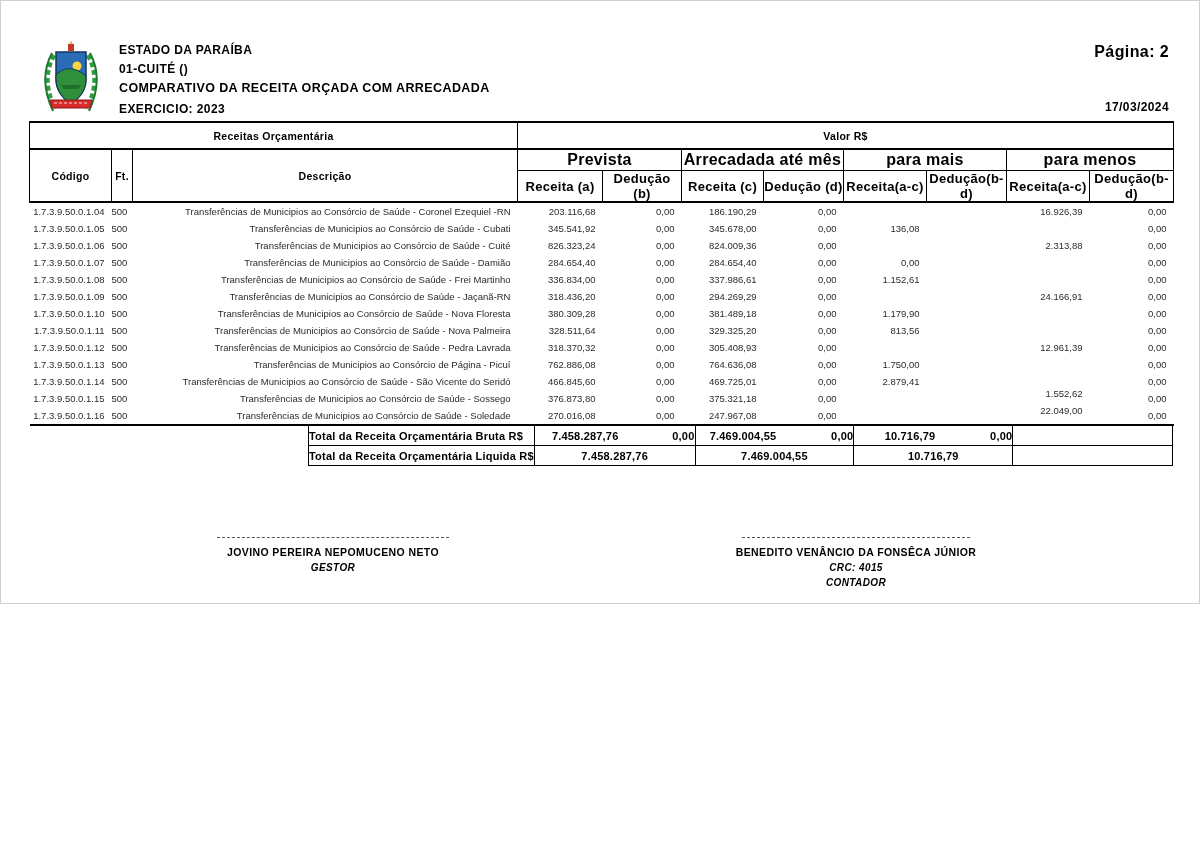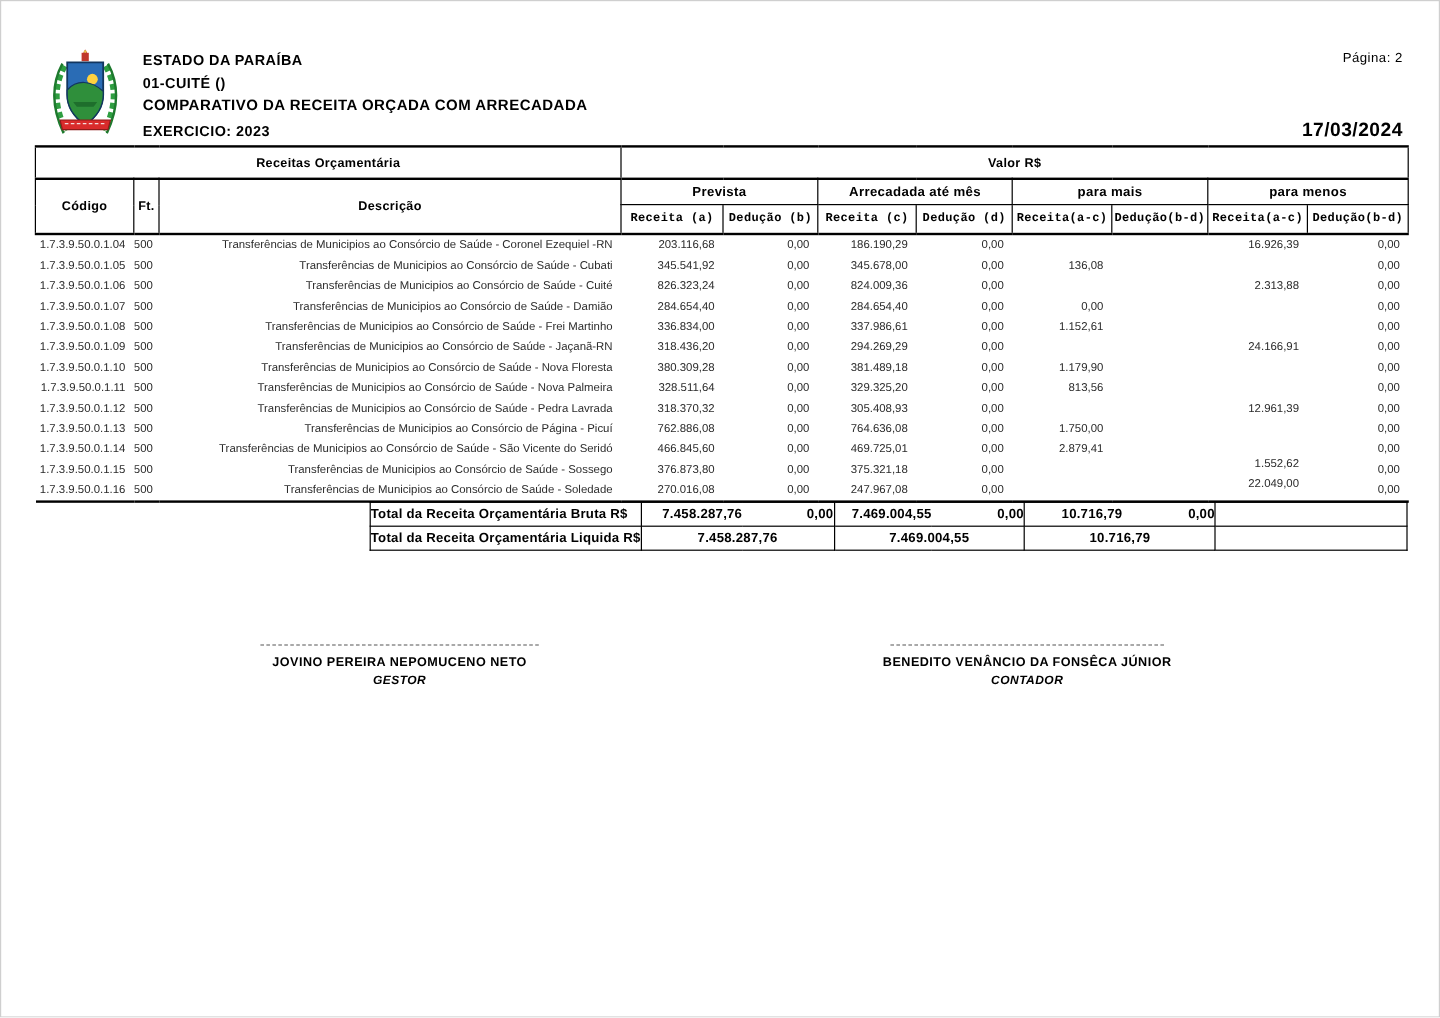--- a/index.html
+++ b/index.html
@@ -1,43 +1,43 @@
 <!DOCTYPE html>
 <html><head>
 <meta charset="utf-8">
 <style>
   html,body{margin:0;padding:0;background:#ffffff;}
   .page{
     position:relative;
-    width:1200px;height:848px;
+    width:1200px;height:604px;
     background:#ffffff;
     font-family:"Liberation Sans","DejaVu Sans",sans-serif;
     color:#000;
     box-sizing:border-box;
     border:1px solid #cfcfcf;
     overflow:hidden;
   }
   
   .logo{position:absolute;left:38px;top:40px;width:64px;height:76px;}
   .hdr-text{position:absolute;left:118px;top:40px;font-weight:bold;letter-spacing:.4px;}
   .hdr-line{font-size:12px;line-height:19px;white-space:nowrap;}
   .hdr-line.big{font-size:12.5px;}
-  .page-label{position:absolute;right:30px;top:42px;font-weight:normal;font-size:11px;letter-spacing:.4px;}
-  .date-label{position:absolute;right:30px;top:99px;font-weight:bold;font-size:16px;letter-spacing:.4px;}
+  .page-label{position:absolute;right:30px;top:42px;font-weight:bold;font-size:16px;letter-spacing:.4px;}
+  .date-label{position:absolute;right:30px;top:99px;font-weight:bold;font-size:12px;letter-spacing:.4px;}
   
   .tbl-wrap{position:absolute;left:28px;top:120px;width:1144px;}
   table.main{border-collapse:collapse;table-layout:fixed;width:1144px;}
   table.main th{
     border:1.6px solid #000;font-weight:bold;
     padding:0;letter-spacing:.3px;background:#fff;
   }
   .h-top{height:25px;font-size:10.5px;border-bottom-width:2.5px !important;border-top-width:2.5px !important;}
-  .h-grp{height:20px;font-size:11px;}
+  .h-grp{height:20px;font-size:16px;}
   .h-col{font-size:10.5px;border-bottom-width:2.5px !important;}
-  .h-sub{height:23px;font-size:10px;border-bottom-width:2.5px !important;font-family:Liberation Mono, monospace;}
+  .h-sub{height:23px;font-size:13px;border-bottom-width:2.5px !important;}
   table.main tbody td{
     border:none;height:17px;font-size:9.5px;color:#2b2b2b;
     padding:0;vertical-align:middle;white-space:nowrap;overflow:hidden;
     text-align:right;padding-right:7px;
   }
   table.main tbody tr:last-child td{border-bottom:2.5px solid #000;}
   td.c-codigo{text-align:left;padding-left:3px;padding-right:0;}
   td.c-ft{text-align:center;padding-right:0;}
   td.c-descricao{text-align:left;padding-left:7px;padding-right:0;}
   td.c-mais_receita{padding-right:15px;}
@@ -348,16 +348,17 @@
   </div>
 
   <div class="sig left">
     <div class="sig-line"></div>
     <div class="sig-name">JOVINO PEREIRA NEPOMUCENO NETO</div>
     <div class="sig-role">GESTOR</div>
   </div>
   <div class="sig right">
     <div class="sig-line"></div>
     <div class="sig-name">BENEDITO VENÂNCIO DA FONSÊCA JÚNIOR</div>
+    <div class="sig-role">CRC: 4015</div>
     <div class="sig-role">CONTADOR</div>
   </div>
 
 </div>
 
 </body></html>

